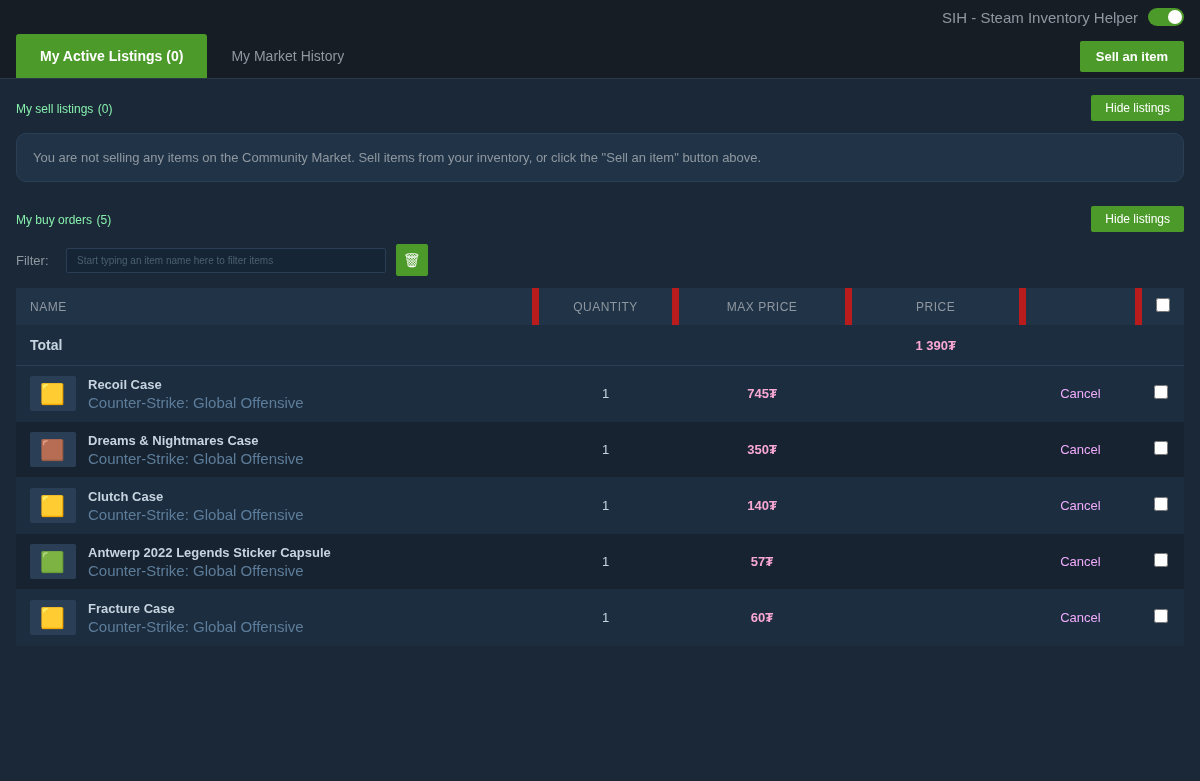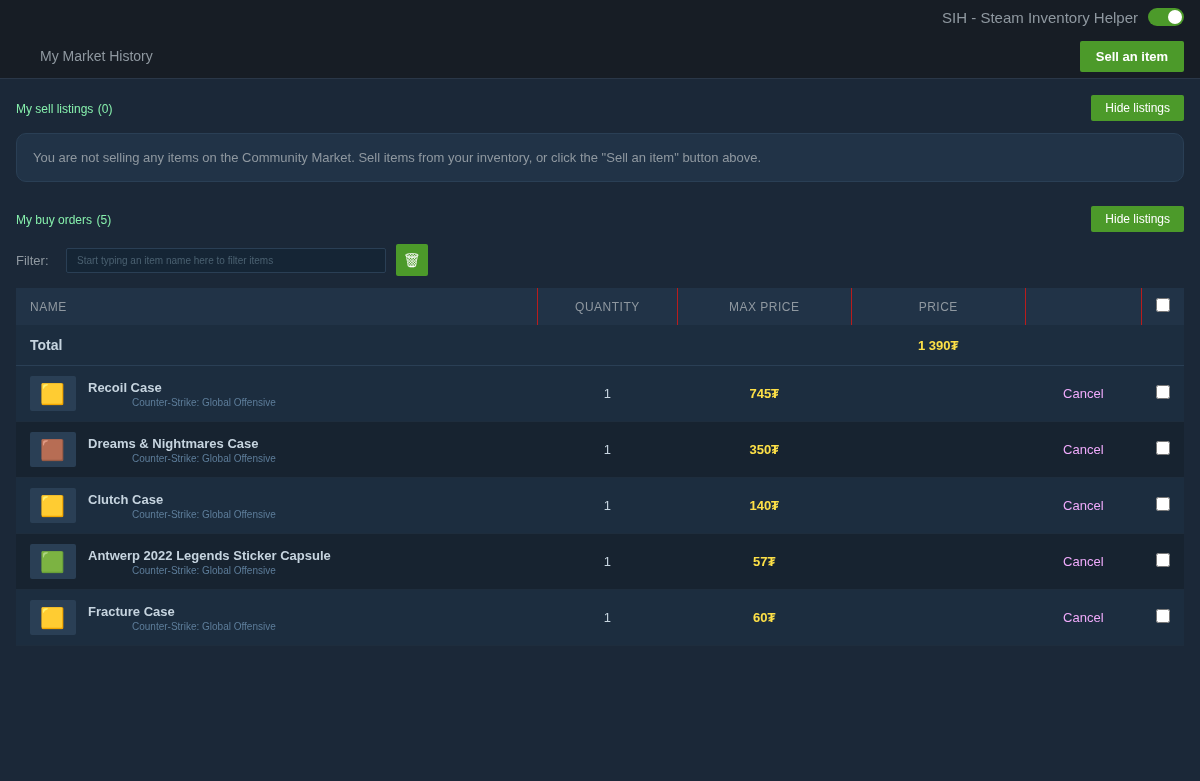--- a/index.html
+++ b/index.html
@@ -168,21 +168,21 @@
     .listings-table thead tr {
       background-color: #213347;
     }
     .listings-table thead th {
       padding: 10px 14px;
       text-align: left;
       color: #8f98a0;
       font-size: 12px;
       font-weight: normal;
       letter-spacing: 0.5px;
-      border-right: 1px solid #b91c1c;
+      border-right: 7px solid #b91c1c;
     }
     .listings-table thead th:last-child {
       border-right: none;
       text-align: center;
     }
     .listings-table thead th.right {
       text-align: center;
     }
 
     
@@ -223,32 +223,31 @@
       flex-shrink: 0;
     }
     .item-name {
       font-weight: bold;
       color: #c6d4df;
       font-size: 13px;
       display: block;
     }
     .item-game {
       color: #5d7d9a;
-      font-size: 10px;
+      font-size: 15px;
       display: block;
       margin-top: 2px;
-      margin-left: 44px;
     }
     .qty-cell {
       text-align: center;
       color: #c6d4df;
     }
     .price-cell {
       text-align: center;
-      color: #fde047;
+      color: #f9a8d4;
       font-weight: bold;
     }
     .cancel-cell {
       text-align: center;
     }
     .cancel-link {
       color: #f0abfc;
       cursor: pointer;
       font-size: 13px;
       text-decoration: none;
@@ -272,20 +271,21 @@
   </style>
 </head>
 <body>
 
 <div class="top-bar">
   <span class="sih-label">SIH - Steam Inventory Helper</span>
   <div class="toggle-switch"></div>
 </div>
 
 <div class="tab-bar">
+  <button class="tab active">My Active Listings (0)</button>
   <button class="tab">My Market History</button>
   <div class="tab-spacer"></div>
   <button class="sell-btn">Sell an item</button>
 </div>
 
 <div class="main-content">
 
   <div class="section-header">
     <h2 class="section-title">
       <span>My sell listings</span>

